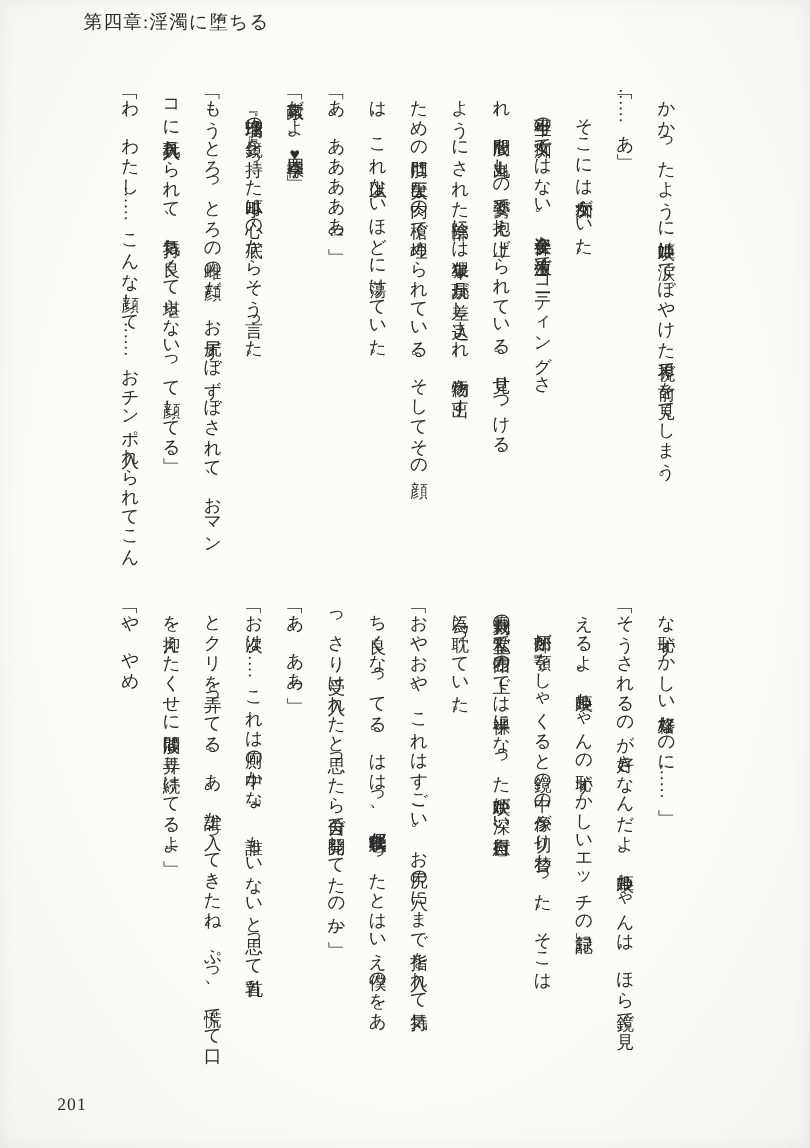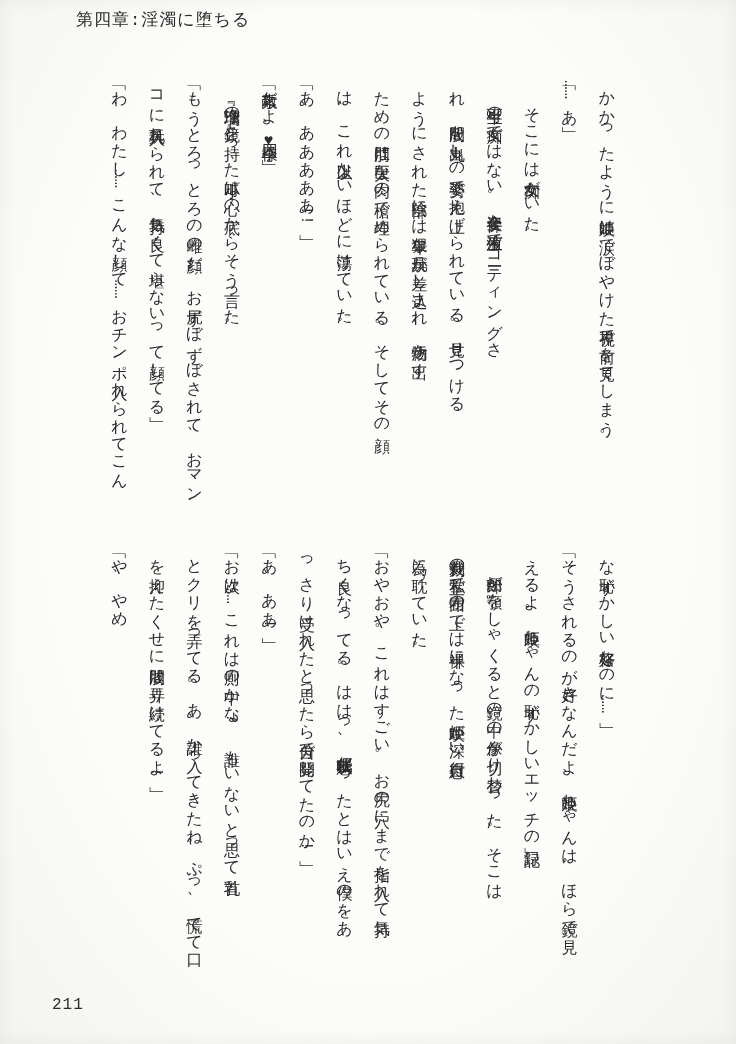--- a/index.html
+++ b/index.html
@@ -8,21 +8,21 @@
     background: #e9e9e7;
   }
   .page {
     position: relative;
     width: 736px;
     height: 1044px;
     margin: 0 auto;
     background: radial-gradient(ellipse at 50% 45%, #fcfcfa 60%, #f3f3f0 100%);
     box-shadow: inset 0 0 18px rgba(0,0,0,0.05);
     overflow: hidden;
-    font-family: Liberation Mono, monospace;
+    font-family: Liberation Serif, serif;
     color: #2b2b2b;
   }
   .chapter-header {
     position: absolute;
     left: 76px;
     top: 8px;
     font-size: 17px;
     letter-spacing: 1px;
     white-space: nowrap;
   }
@@ -84,15 +84,15 @@
     <p>「おやおや。これはすごい。お尻の穴にまで指を入れて気持</p>
     <p>ち良くなってる。ははっ、催眠状態だったとはいえ僕のをあ</p>
     <p>っさり受け入れたと思ったら自分で開発してたのか!」</p>
     <p>「あ、ああ!」</p>
     <p>「お次は……これは厠の中かな?　誰もいないと思って乳首</p>
     <p>とクリを弄ってる。あ、誰か入ってきたね。ぷっ、慌てて口</p>
     <p>を抑えたくせに股間は弄り続けてるよ!」</p>
     <p>「や、やめ</p>
   </div>
 
-  <div class="page-number">211</div>
+  <div class="page-number">201</div>
 
 </div>
 
 </body></html>

